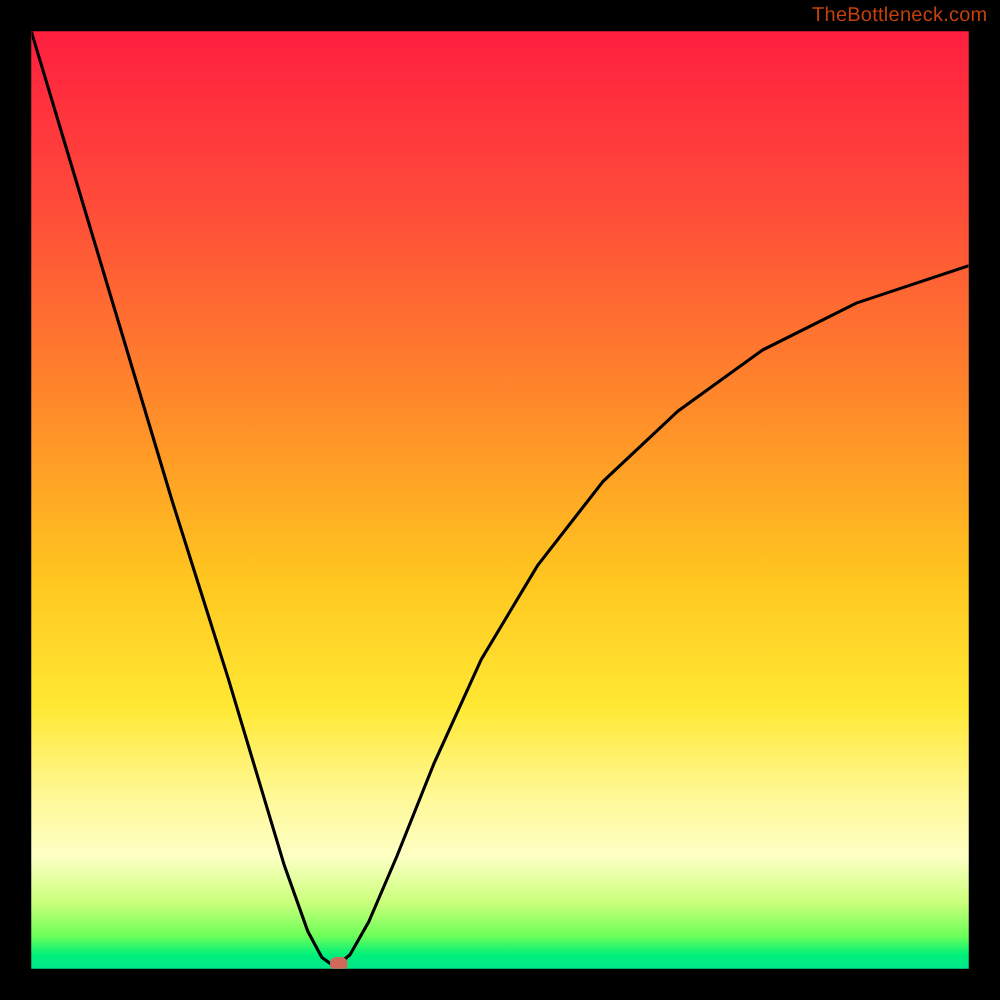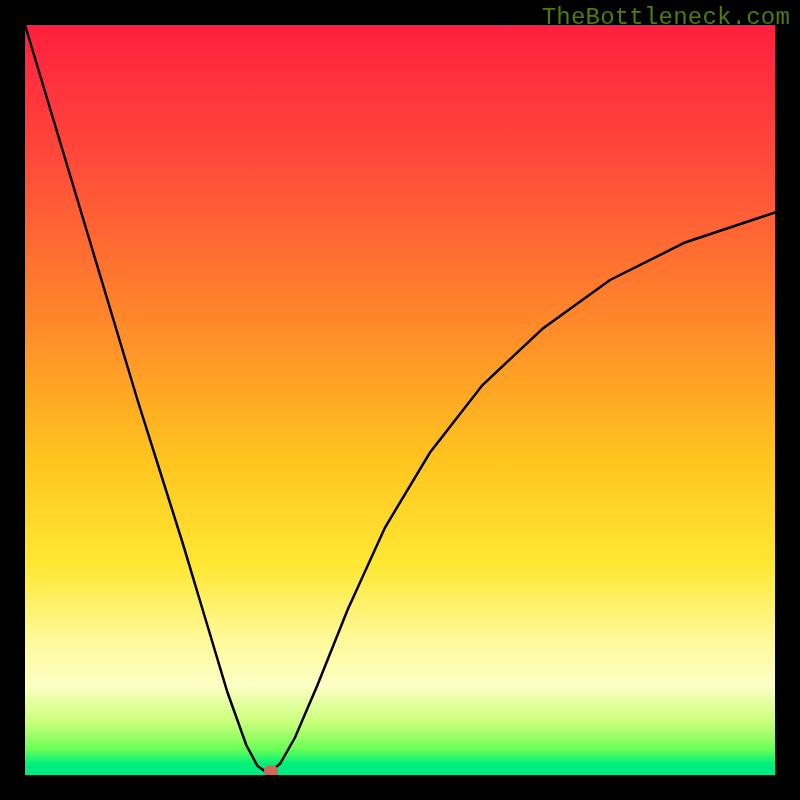--- a/index.html
+++ b/index.html
@@ -14,25 +14,24 @@
   .frame {
     position: relative;
     width: 800px;
     height: 800px;
     background: #000;
   }
   .watermark {
     position: absolute;
     top: 4px;
     right: 10px;
-    color: #4d7c0f;
-    font-size: 24px;
+    color: #c2410c;
+    font-size: 16px;
     letter-spacing: 0.2px;
     z-index: 5;
-    font-family: Liberation Mono, monospace;
   }
   .plot-outer {
     position: absolute;
     left: 25px;
     top: 25px;
     width: 750px;
     height: 750px;
     background: #000;
   }
   .plot-inner {

